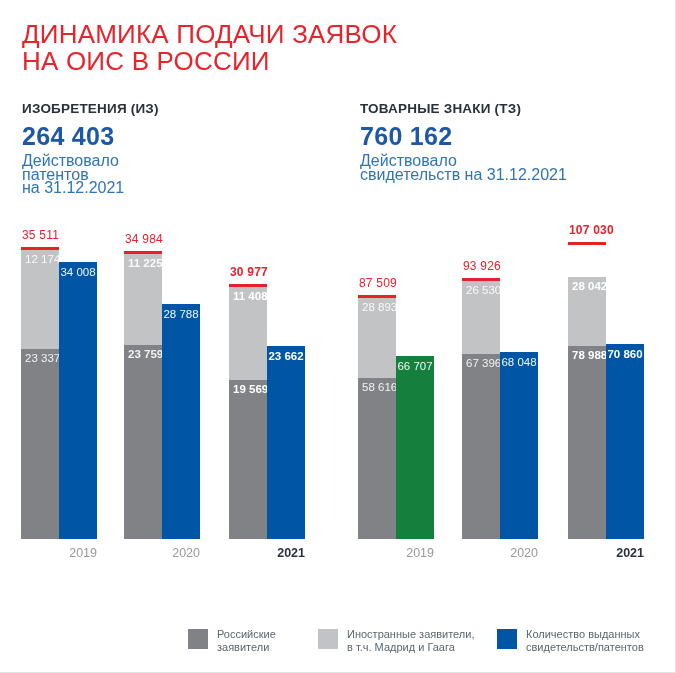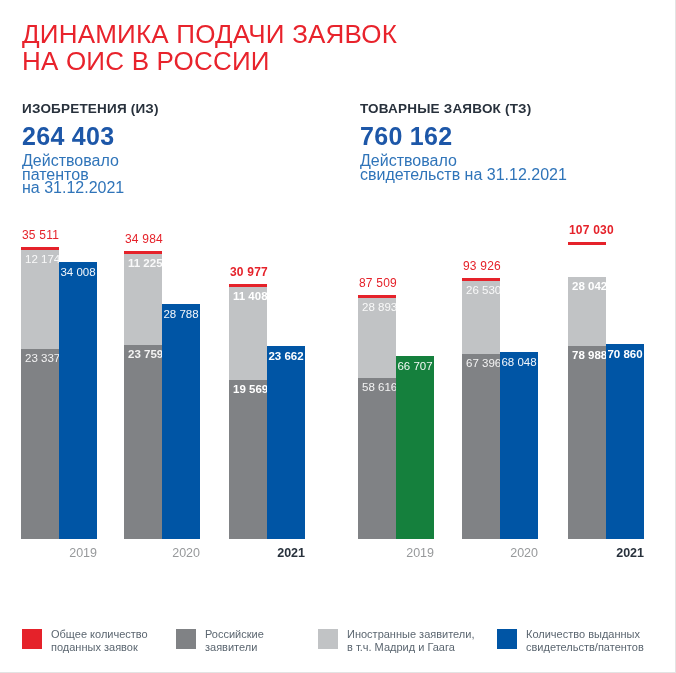--- a/index.html
+++ b/index.html
@@ -50,21 +50,21 @@
 
   <h1 class="title"><span>ДИНАМИКА ПОДАЧИ ЗАЯВОК</span><br><span>НА ОИС В РОССИИ</span></h1>
 
   <div class="stat stat-left">
     <div class="stat-label">ИЗОБРЕТЕНИЯ (ИЗ)</div>
     <div class="stat-value">264 403</div>
     <div class="stat-note"><span>Действовало</span><br><span>патентов</span><br><span>на 31.12.2021</span></div>
   </div>
 
   <div class="stat stat-right">
-    <div class="stat-label">ТОВАРНЫЕ ЗАЯВОК (ТЗ)</div>
+    <div class="stat-label">ТОВАРНЫЕ ЗНАКИ (ТЗ)</div>
     <div class="stat-value">760 162</div>
     <div class="stat-note"><span>Действовало</span><br><span>свидетельств на 31.12.2021</span></div>
   </div>
 
   <div class="chart">
       <div class="group" style="left: 21px;">
         <div class="stack" style="height: 289.415px;">
           <div class="seg" style="height: 99.2181px; background: rgb(193, 195, 197);">
             <span>12&nbsp;174</span>
           </div>
@@ -157,25 +157,21 @@
         <div class="total-line" style="bottom: 294.332px; background: rgb(229, 34, 42);"></div>
         <div class="total-label" style="bottom: 302.332px; color: rgb(229, 34, 42);">107&nbsp;030</div>
         <div class="bar-issued" style="height: 194.865px; background: rgb(0, 85, 165);">
           <span>70&nbsp;860</span>
         </div>
         <div class="year">2021</div>
       </div>
     </div>
 
   <div class="legend">
-      <div class="legend-item" style="left: 22px;">
-        <div class="swatch" style="background: rgb(229, 34, 42);"></div>
-        <div class="legend-text">Общее количество<br>поданных заявок</div>
-      </div>
-      <div class="legend-item" style="left: 176px; justify-content: space-between;">
+      <div class="legend-item" style="left: 188px; justify-content: space-between;">
         <div class="swatch" style="background: rgb(128, 130, 133);"></div>
         <div class="legend-text">Российские<br>заявители</div>
       </div>
       <div class="legend-item" style="left: 318px;">
         <div class="swatch" style="background: rgb(193, 195, 197);"></div>
         <div class="legend-text">Иностранные заявители,<br>в т.ч. Мадрид и Гаага</div>
       </div>
       <div class="legend-item" style="left: 497px;">
         <div class="swatch" style="background: rgb(0, 85, 165);"></div>
         <div class="legend-text">Количество выданных<br>свидетельств/патентов</div>

